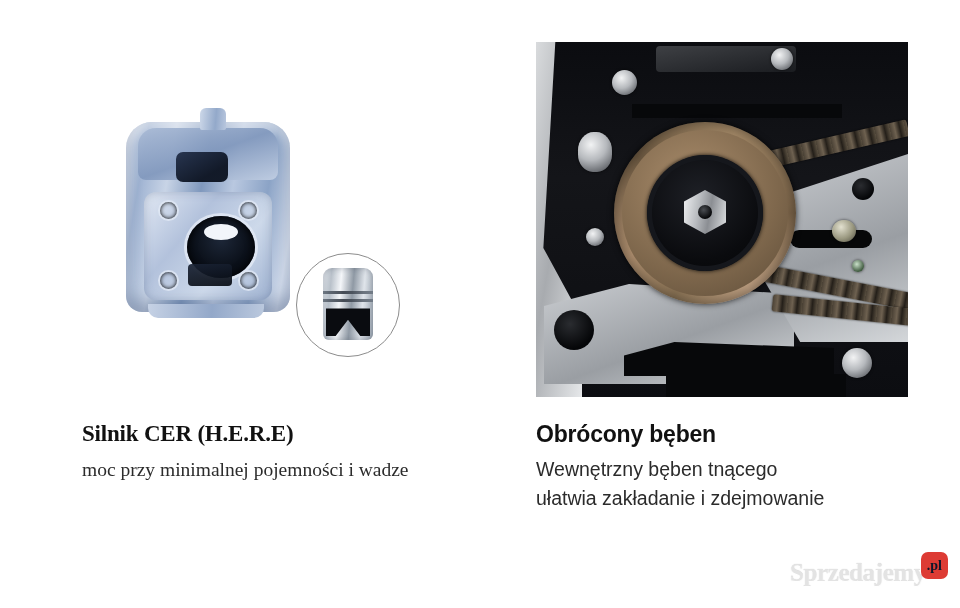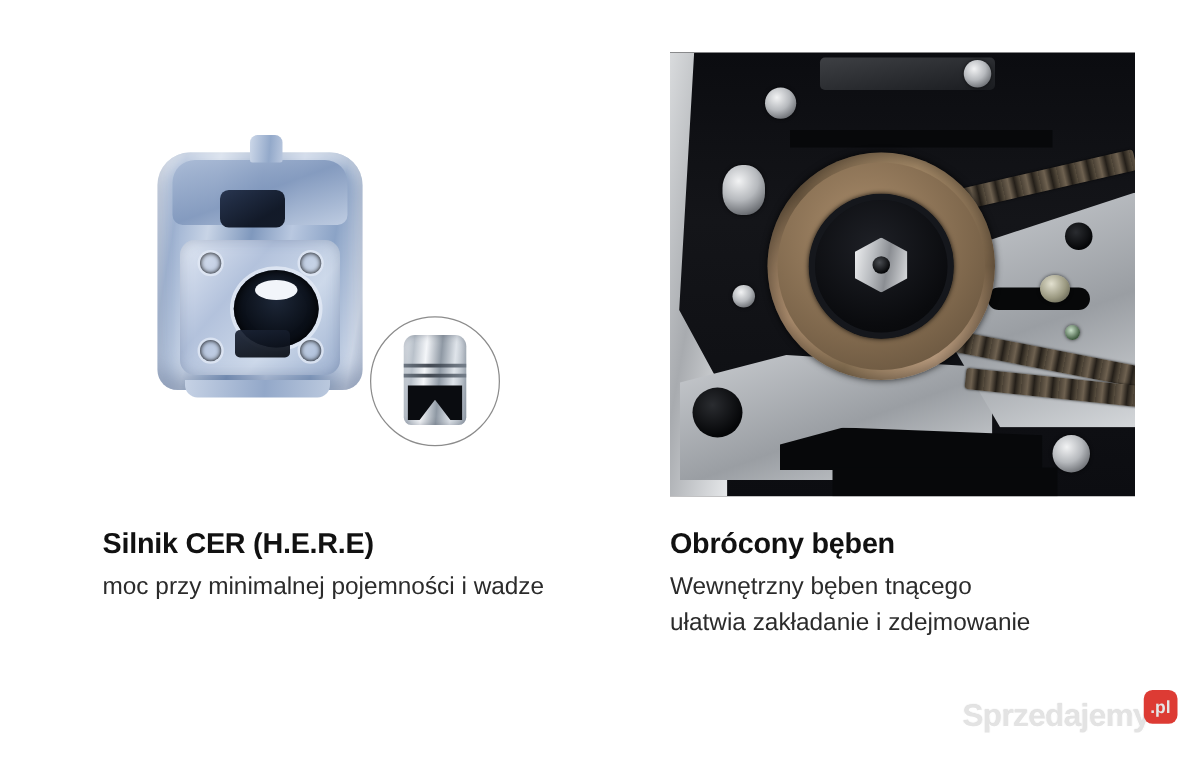--- a/index.html
+++ b/index.html
@@ -21,21 +21,21 @@
     inset: 0;
     background: #ffffff;
   }
 
   
   .column {
     position: absolute;
     top: 0;
     height: 608px;
   }
-  #col-left  { left: 60px;  width: 440px; }
+  #col-left  { left: 60px;  width: 440px; font-family: Liberation Serif, serif; }
   #col-right { left: 524px; width: 420px; }
 
   
   .figure {
     position: absolute;
     overflow: hidden;
   }
 
   
   #figure-engine {
@@ -386,43 +386,44 @@
     font-weight: normal;
     line-height: 29px;
     color: #2b2b2b;
   }
   #caption-right .caption-body { padding-left: 0; }
   .caption-body .line { display: block; white-space: pre; }
 
   
   #watermark {
     position: absolute;
-    left: 770px;
+    left: 790px;
     top: 558px;
     height: 32px;
     display: flex;
     align-items: flex-start;
+    font-family: Liberation Serif, serif;
   }
   #watermark-text {
     font-size: 25px;
     font-weight: bold;
     letter-spacing: -0.4px;
     color: #e3e3e3;
     text-shadow: 0 1px 0 #ffffff, 0 0 1px #c9c9c9;
     line-height: 30px;
   }
   #watermark-badge {
     position: relative;
     margin-left: -5px;
     margin-top: -6px;
     width: 27px;
     height: 27px;
     border-radius: 7px;
     background: #dd3b34;
-    color: #e5e5e5;
+    color: #0f172a;
     font-size: 14px;
     font-weight: bold;
     display: flex;
     align-items: center;
     justify-content: center;
     line-height: 27px;
   }
 </style>
 </head>
 <body>

